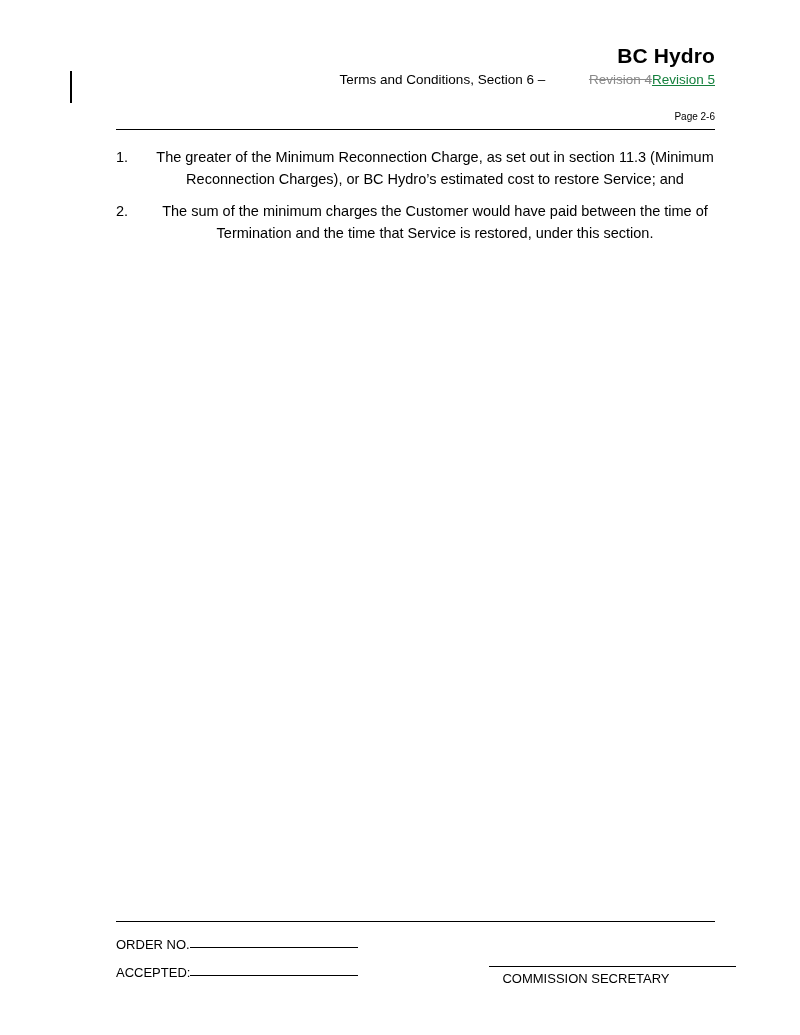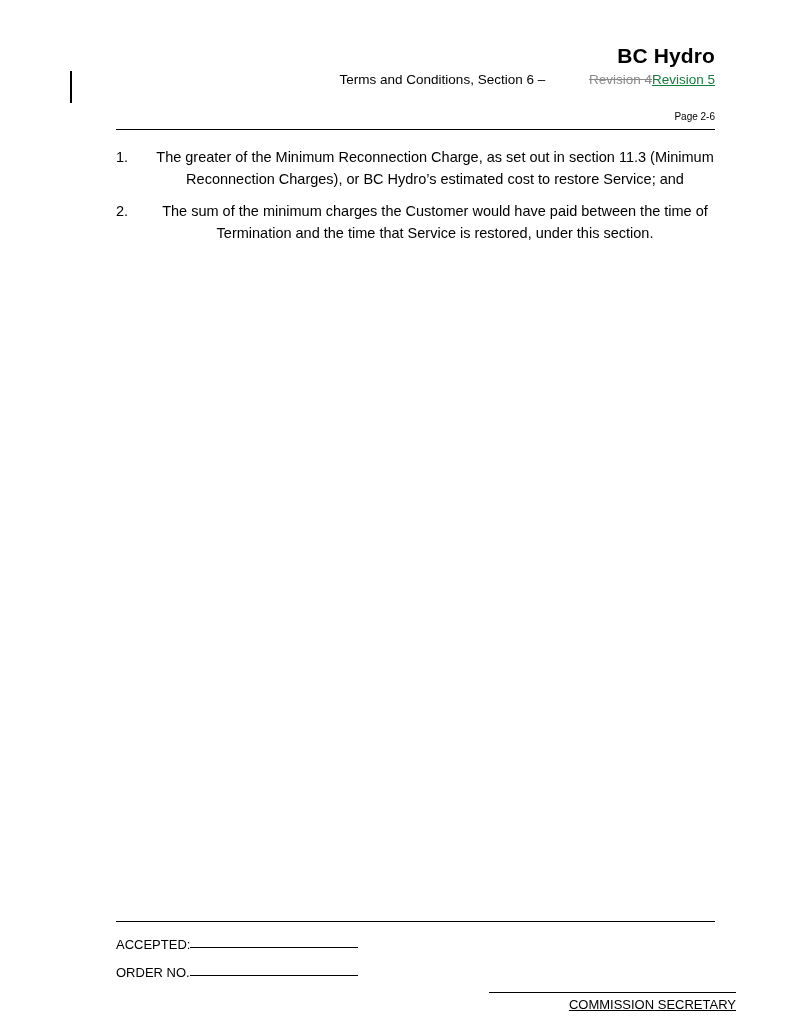--- a/index.html
+++ b/index.html
@@ -135,26 +135,25 @@
   }
   .footer-blank {
     display: inline-block;
     width: 168px;
     border-bottom: 1px solid #000;
     vertical-align: 1px;
   }
   .commission {
     position: absolute;
     right: 0;
-    top: 992px;
+    top: 966px;
     width: 300px;
-    text-align: right;
+    text-align: center;
     font-size: 13px;
     line-height: 18px;
-    text-decoration: underline;
   }
   .commission .sig-line {
     display: block;
     border-top: 1px solid #000;
     width: 247px;
     margin-left: auto;
     margin-bottom: 3px;
   }
 </style>
 </head>
@@ -180,24 +179,24 @@
     <div class="item">
       <div class="item-num">2.</div>
       <div class="item-text">The sum of the minimum charges the Customer would have paid between the time of Termination and the time that Service is restored, under this section.</div>
     </div>
   </div>
 
   <div class="rule-bottom"></div>
 
   <div class="footer">
     <div class="footer-row">
+      <span class="footer-label">ORDER NO.</span><span class="footer-blank"></span>
+    </div>
+    <div class="footer-row">
       <span class="footer-label">ACCEPTED:</span><span class="footer-blank"></span>
-    </div>
-    <div class="footer-row">
-      <span class="footer-label">ORDER NO.</span><span class="footer-blank"></span>
     </div>
   </div>
 
   <div class="commission">
     <span class="sig-line"></span>
     <span>COMMISSION SECRETARY</span>
   </div>
 
 </div>
 

